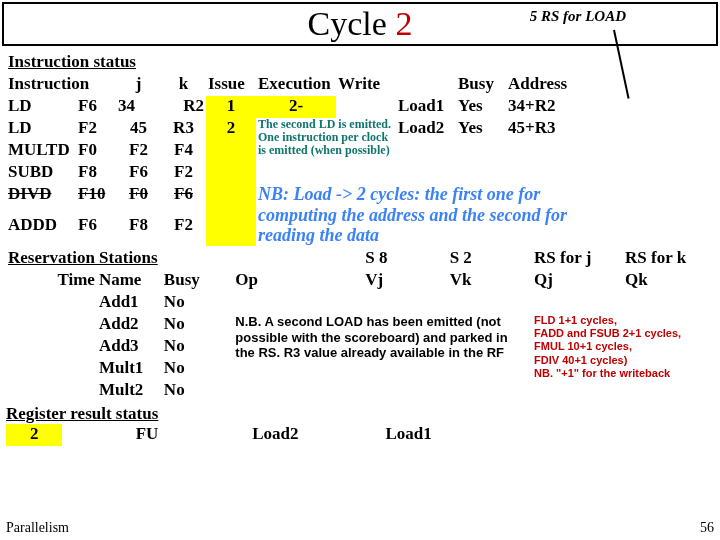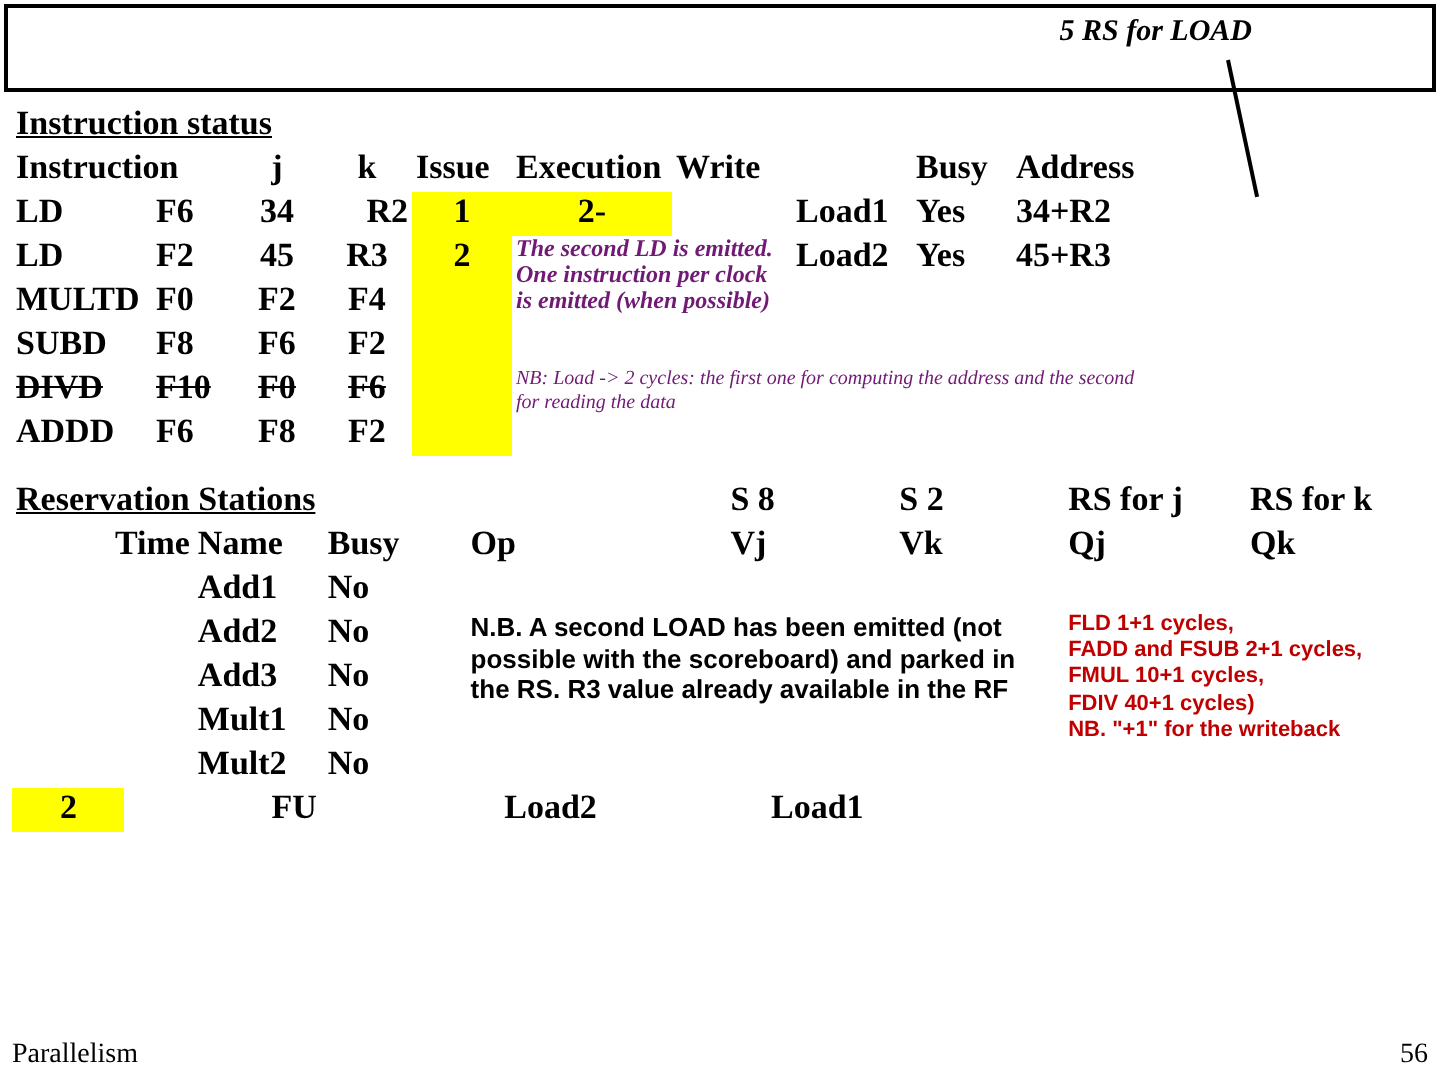--- a/index.html
+++ b/index.html
@@ -44,40 +44,43 @@
     background: #000;
     transform: rotate(-12deg);
     transform-origin: top;
   }
   .content { padding: 6px 6px 0 6px; font-size: 17px; }
   table { border-collapse: collapse; width: 100%; table-layout: fixed; }
   td { vertical-align: top; padding: 0 2px; height: 22px; white-space: nowrap; overflow: visible; }
   .b { font-weight: bold; }
   .u { text-decoration: underline; }
   .yellow { background: #ffff00; }
-  .green { color: #701a75; font-weight: bold; font-style: italic; font-size: 12px; line-height: 1.1; white-space: normal; }
-  .red { color: #701a75; font-weight: normal; font-style: italic; font-size: 10px; line-height: 1.15; white-space: normal; }
+  .green { color: #0f766e; font-weight: bold; font-size: 12px; line-height: 1.1; white-space: normal; }
+  .red { color: #3b82f6; font-weight: bold; font-style: italic; font-size: 18px; line-height: 1.15; white-space: normal; }
   .strike { text-decoration: line-through; }
   .reg-row td { text-align: center; }
   .footer {
     position: absolute;
     bottom: 4px;
     left: 6px;
     right: 6px;
     font-size: 14px;
     display: flex;
     justify-content: space-between;
   }
   .note-box { font-size: 13px; font-weight: bold; font-family: Arial, sans-serif; line-height: 1.2; white-space: normal; }
   .small-red { color: #c00000; font-size: 11px; font-family: Arial, sans-serif; line-height: 1.2; white-space: normal; }
 </style>
 </head>
 <body>
 
 <div class="title-bar">
+  <span class="title-text">
+    <span>Cycle</span> <span class="title-num">2</span>
+  </span>
   <span class="title-annot">5 RS for LOAD</span>
 </div>
 <div class="arrow-line"></div>
 
 <div class="content">
 
 <table>
 <colgroup>
   <col style="width:70px">
         <col style="width:40px">
@@ -103,21 +106,21 @@
   <td>Write</td>
   <td></td>
   <td>Busy</td>
   <td>Address</td>
 </tr>
 </tbody>
       <tbody id="instr-rows">
         <tr class="b">
           <td class="">LD</td>
           <td class="">F6</td>
-          <td class="" style="text-align:center">34</td>
+          <td class="" style="">34</td>
           <td class="" style="text-align:right">R2</td>
           <td class="yellow" style="text-align:center">1</td>
           <td class="yellow" style="text-align:center">2-</td>
           <td></td>
           <td>Load1</td>
           <td>Yes</td>
           <td>34+R2</td>
         </tr>
         <tr class="b">
           <td class="">LD</td>
@@ -163,21 +166,21 @@
           <td class="">F6</td>
           <td class="" style="text-align:center">F8</td>
           <td class="" style="text-align:center">F2</td>
           <td class="yellow" style="text-align:center"></td>
           <td></td>
           <td></td>
         </tr>
       </tbody>
 </table>
 
-<table style="margin-top:12px">
+<table style="margin-top:2px">
 <colgroup>
   <col style="width:70px">
         <col style="width:50px">
         <col style="width:55px">
         <col style="width:50px">
   <col style="width:50px">
         <col style="width:65px">
         <col style="width:65px">
         <col style="width:70px">
         <col style="width:70px">
@@ -233,20 +236,21 @@
           <td>No</td>
         </tr>
         <tr class="b">
           <td></td>
           <td>Mult2</td>
           <td>No</td>
         </tr>
       </tbody>
 </table>
 
+<div class="b u" style="margin-top:2px">Register result status</div>
 <table>
 <colgroup>
   <col style="width:55px">
         <col style="width:55px">
         <col style="width:55px">
   <col style="width:65px">
         <col style="width:65px">
         <col style="width:65px">
         <col style="width:65px">
   <col style="width:60px">

